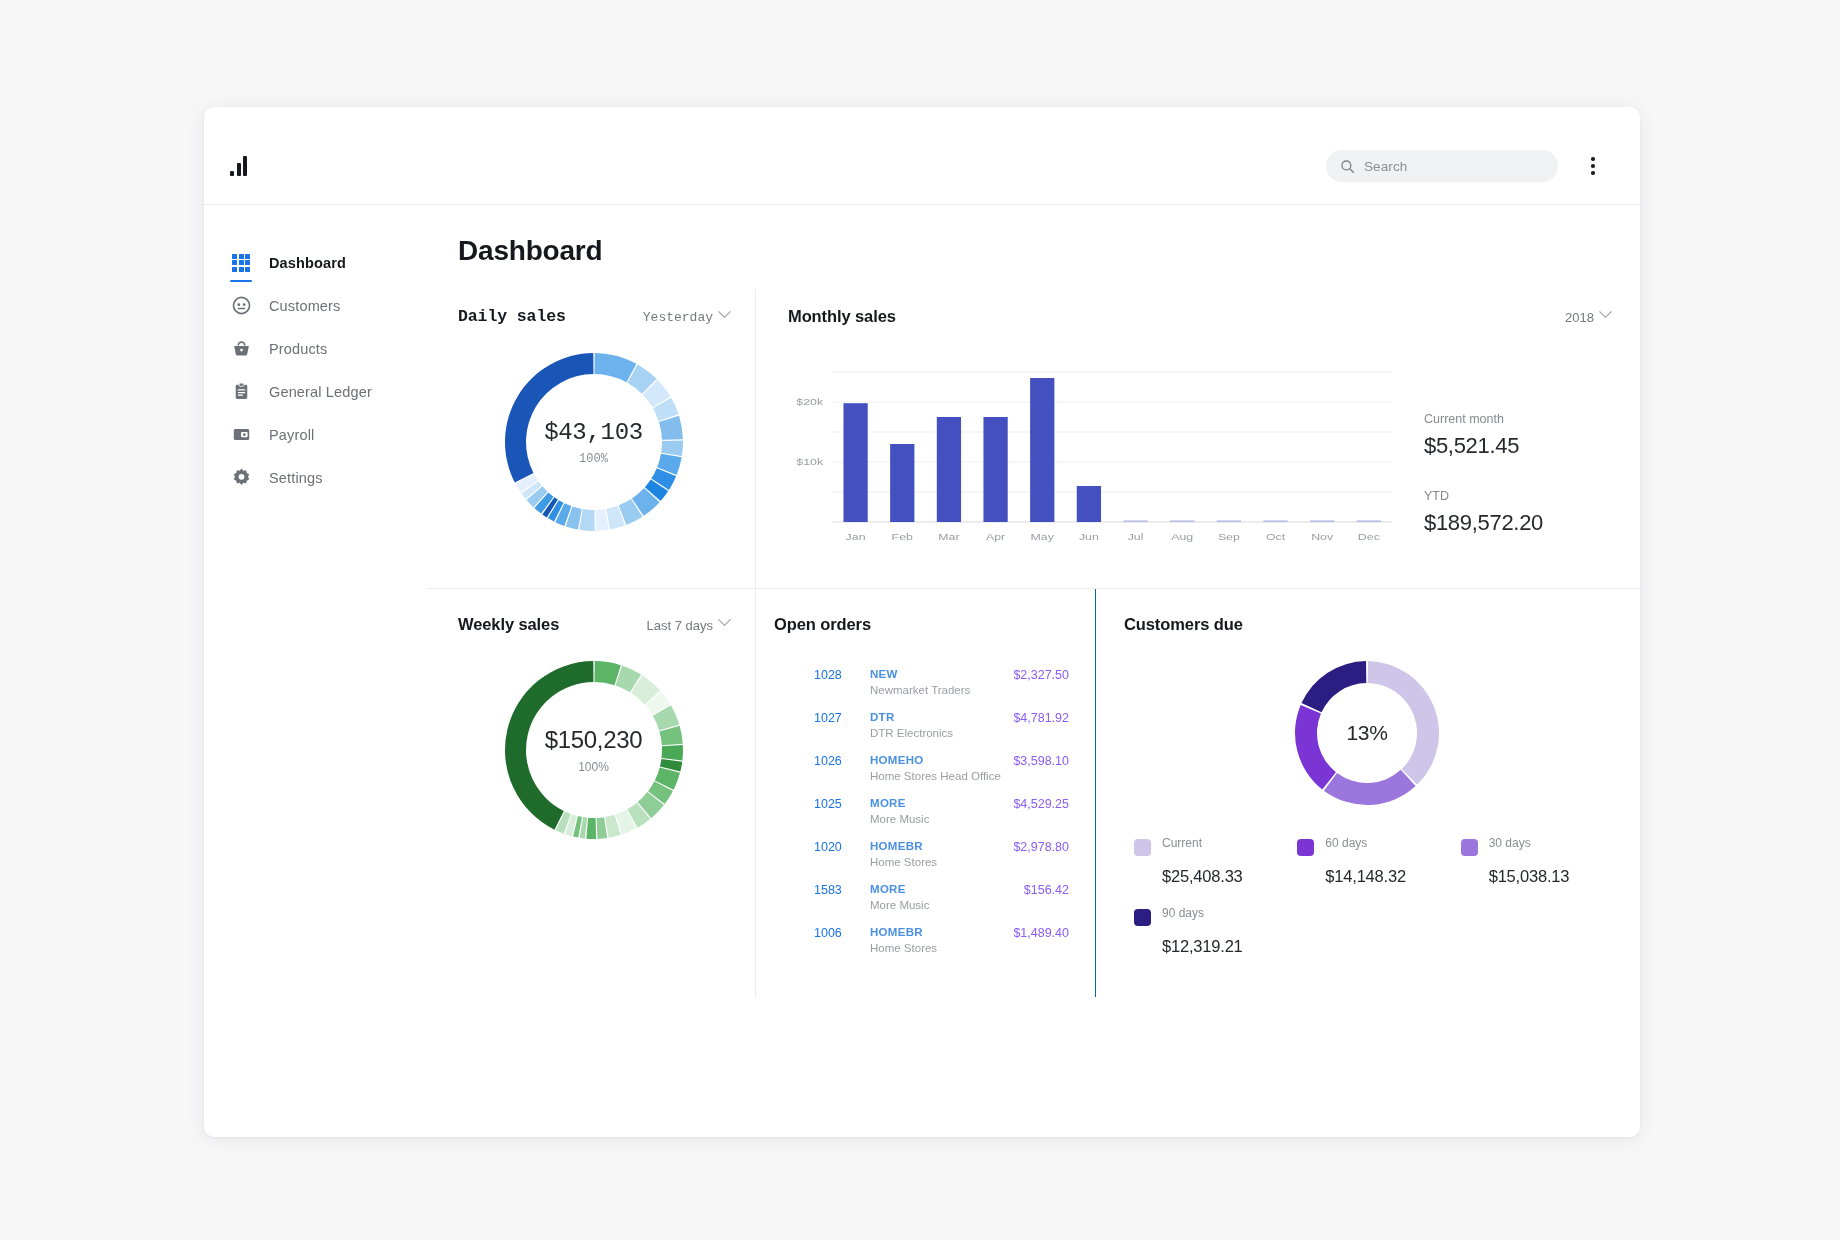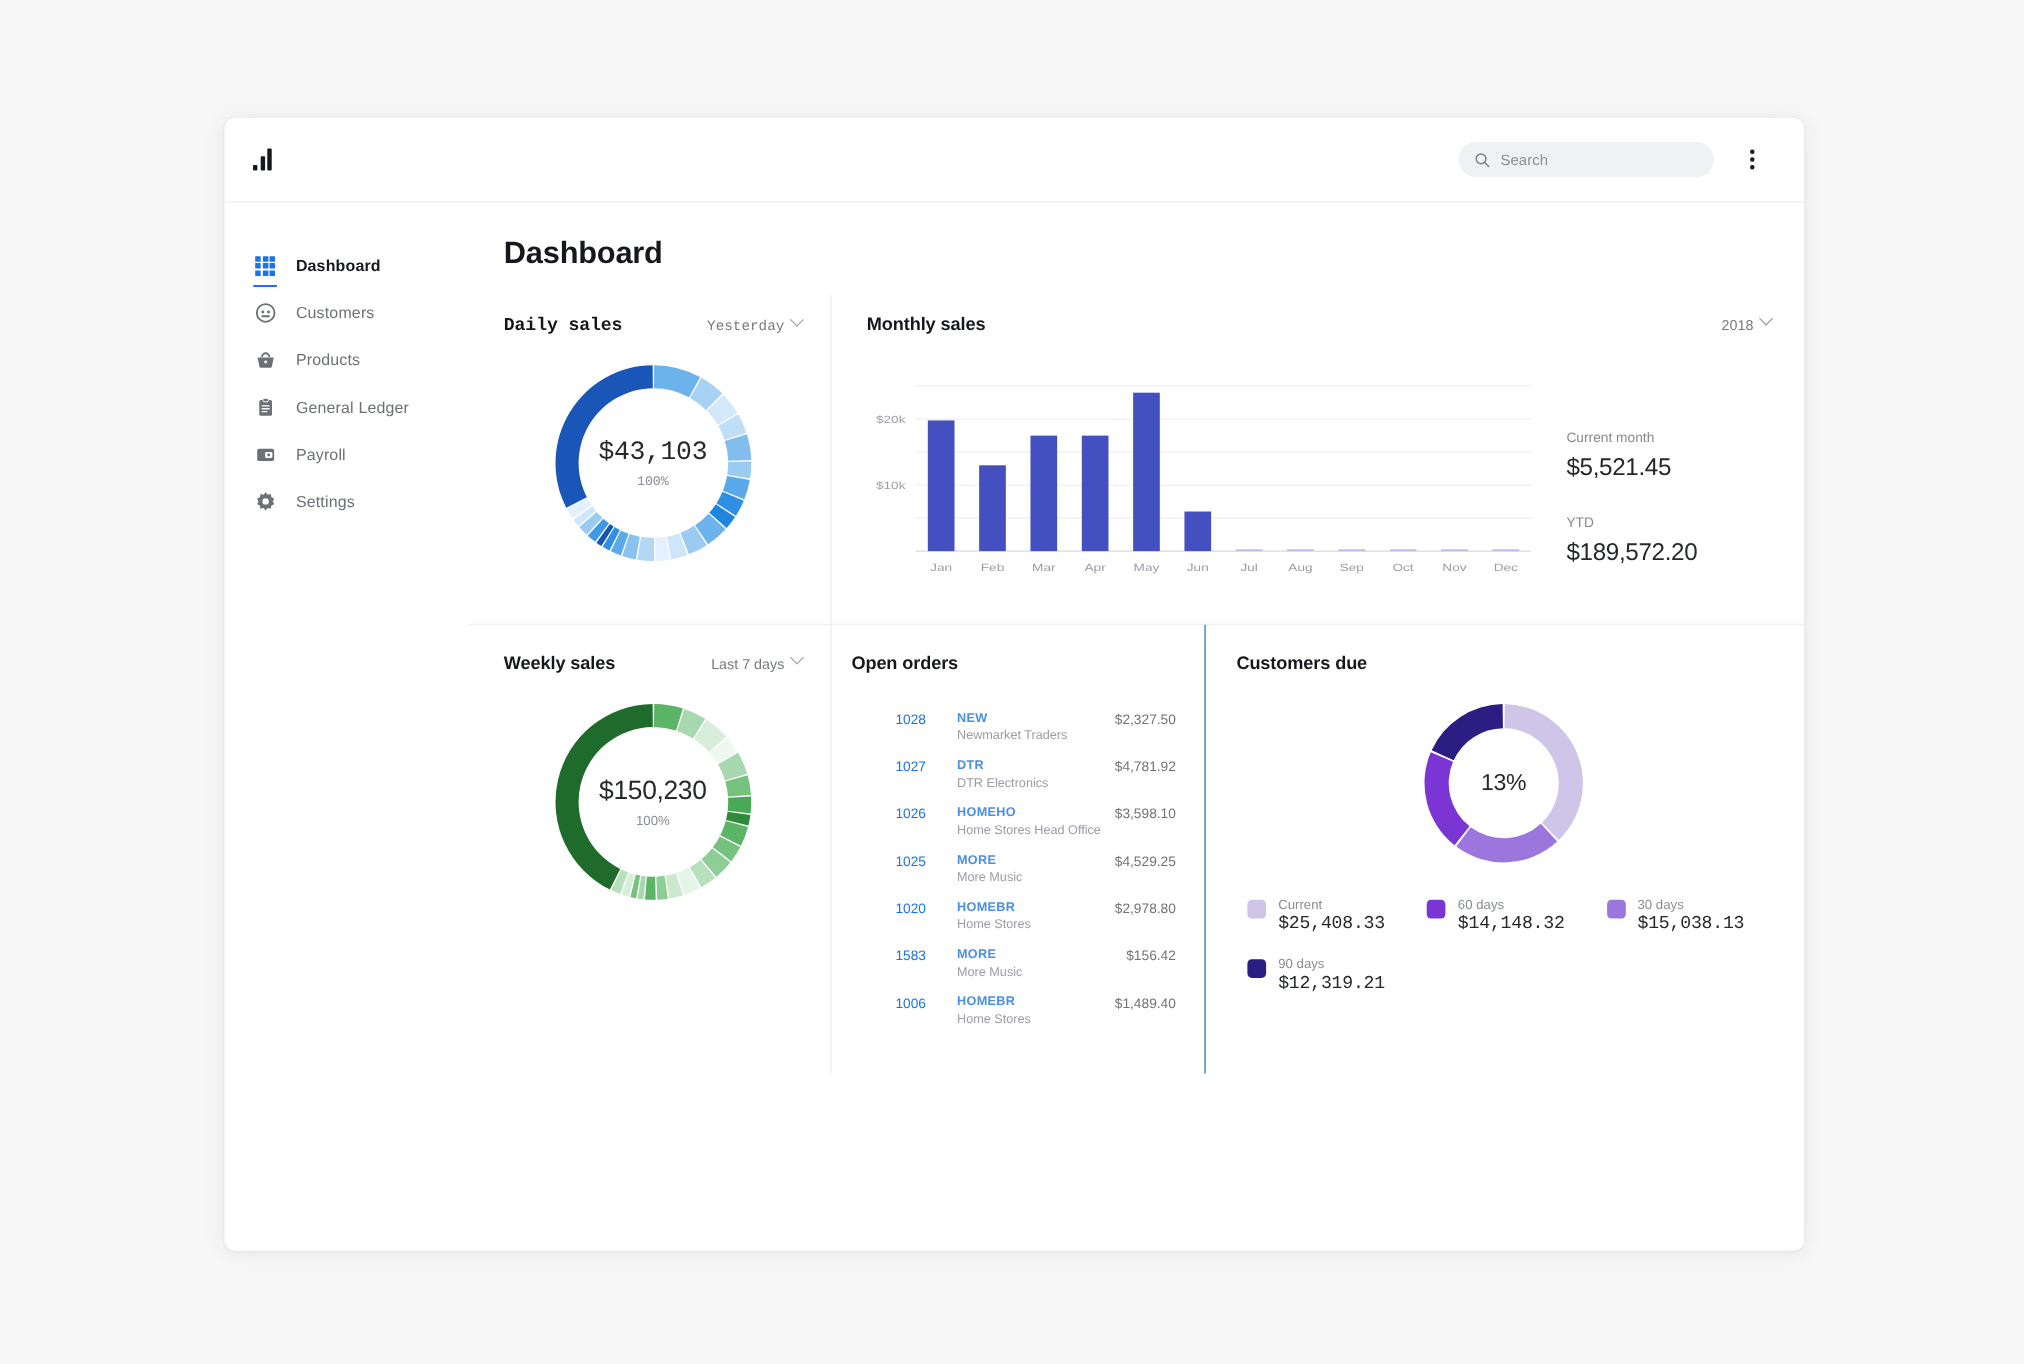--- a/index.html
+++ b/index.html
@@ -17,20 +17,21 @@
     border-radius: 10px;
     box-shadow: 0 2px 22px rgba(20,24,40,0.07), 0 1px 3px rgba(20,24,40,0.05);
     overflow: hidden;
   }
   
   .topbar {
     height: 77px;
     border-bottom: 1px solid #ededf0;
     display: flex; align-items: center;
     padding: 0 30px 0 26px;
+    margin-top: 21px;
   }
   .logo-icon { display: flex; align-items: flex-end; gap: 2.5px; height: 20px; }
   .logo-icon i { display: block; width: 4px; background: #16181d; border-radius: 1px; }
   .logo-icon i:nth-child(1) { height: 5px; }
   .logo-icon i:nth-child(2) { height: 13px; }
   .logo-icon i:nth-child(3) { height: 20px; }
   .topbar-spacer { flex: 1; }
   .search-box {
     width: 232px; height: 32px;
     background: #f0f1f2; border-radius: 16px;
@@ -95,27 +96,27 @@
   .panel-weekly { width: 330px; border-right: 1px solid #ededf0; padding: 26px 26px 34px 32px; }
   .panel-orders { width: 340px; border-right: 1px solid #0369a1; padding: 26px 26px 34px 18px; }
   .panel-due { flex: 1; padding: 26px 30px 34px 28px; }
 
   .orders-list { margin-top: 28px; margin-left: 40px; }
   .order-row { display: grid; grid-template-columns: 56px 1fr auto; align-items: start;
     padding: 6px 0 9px 0; cursor: pointer; }
   .order-id { font-size: 12.5px; color: #1a73e8; }
   .order-code { font-size: 11.5px; color: #4a90e2; font-weight: 600; letter-spacing: .3px; }
   .order-name { font-size: 11.5px; color: #9a9da3; margin-top: 4px; }
-  .order-amt { font-size: 12.5px; color: #737373; text-align: center; }
+  .order-amt { font-size: 12.5px; color: #8b5cf6; text-align: center; }
 
   .legend { display: grid; grid-template-columns: 1fr 1fr 1fr; gap: 20px 14px; margin-top: 30px; padding-left: 10px; }
   .legend-item { display: flex; gap: 11px; align-items: flex-start; }
   .swatch { width: 17px; height: 17px; border-radius: 4px; flex-shrink: 0; margin-top: 3px; }
   .legend-label { font-size: 12px; color: #8a8d93; }
-  .legend-value { font-size: 16.5px; color: #26282d; margin-top: 1px; letter-spacing: -.2px; font-family: Liberation Mono, monospace; }
+  .legend-value { font-size: 16.5px; color: #26282d; margin-top: 17px; letter-spacing: -.2px; }
 
   svg { display: block; }
   .axis-text { font-size: 9.5px; fill: #9a9da3; font-family: "Liberation Sans", sans-serif; }
 </style>
 </head>
 <body>
 
 <div class="app-window">
 
   <div class="topbar">

